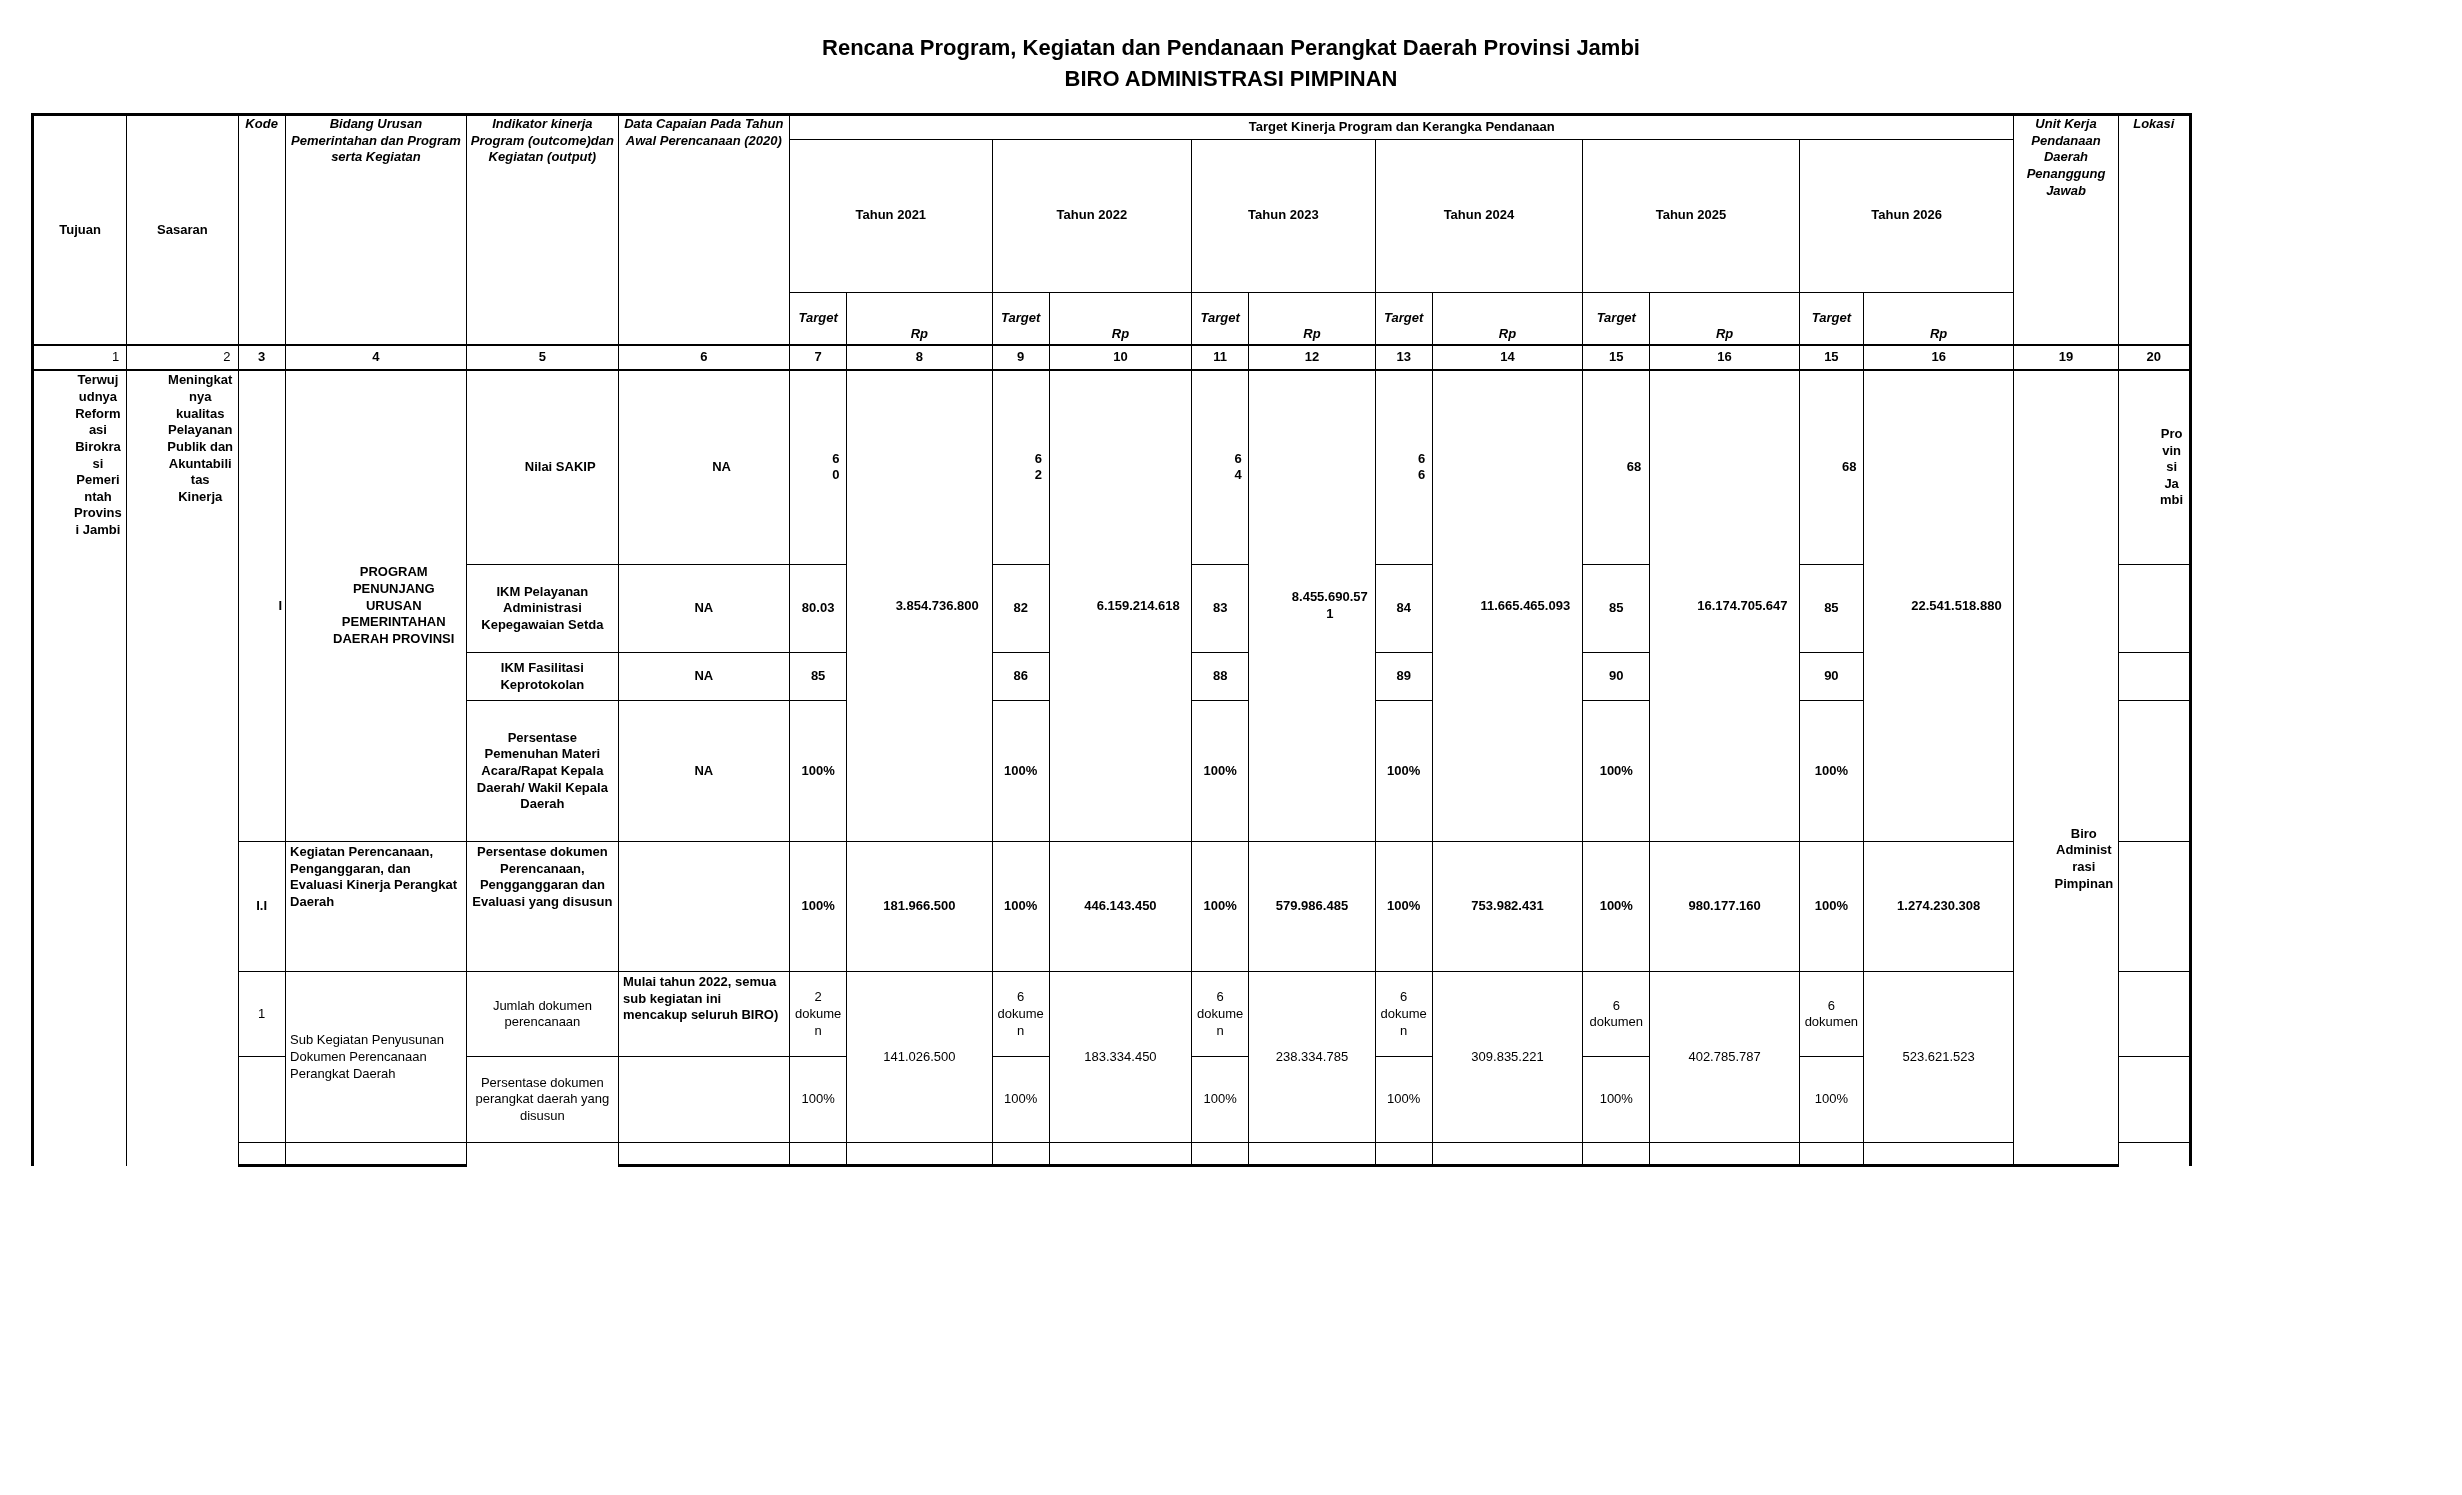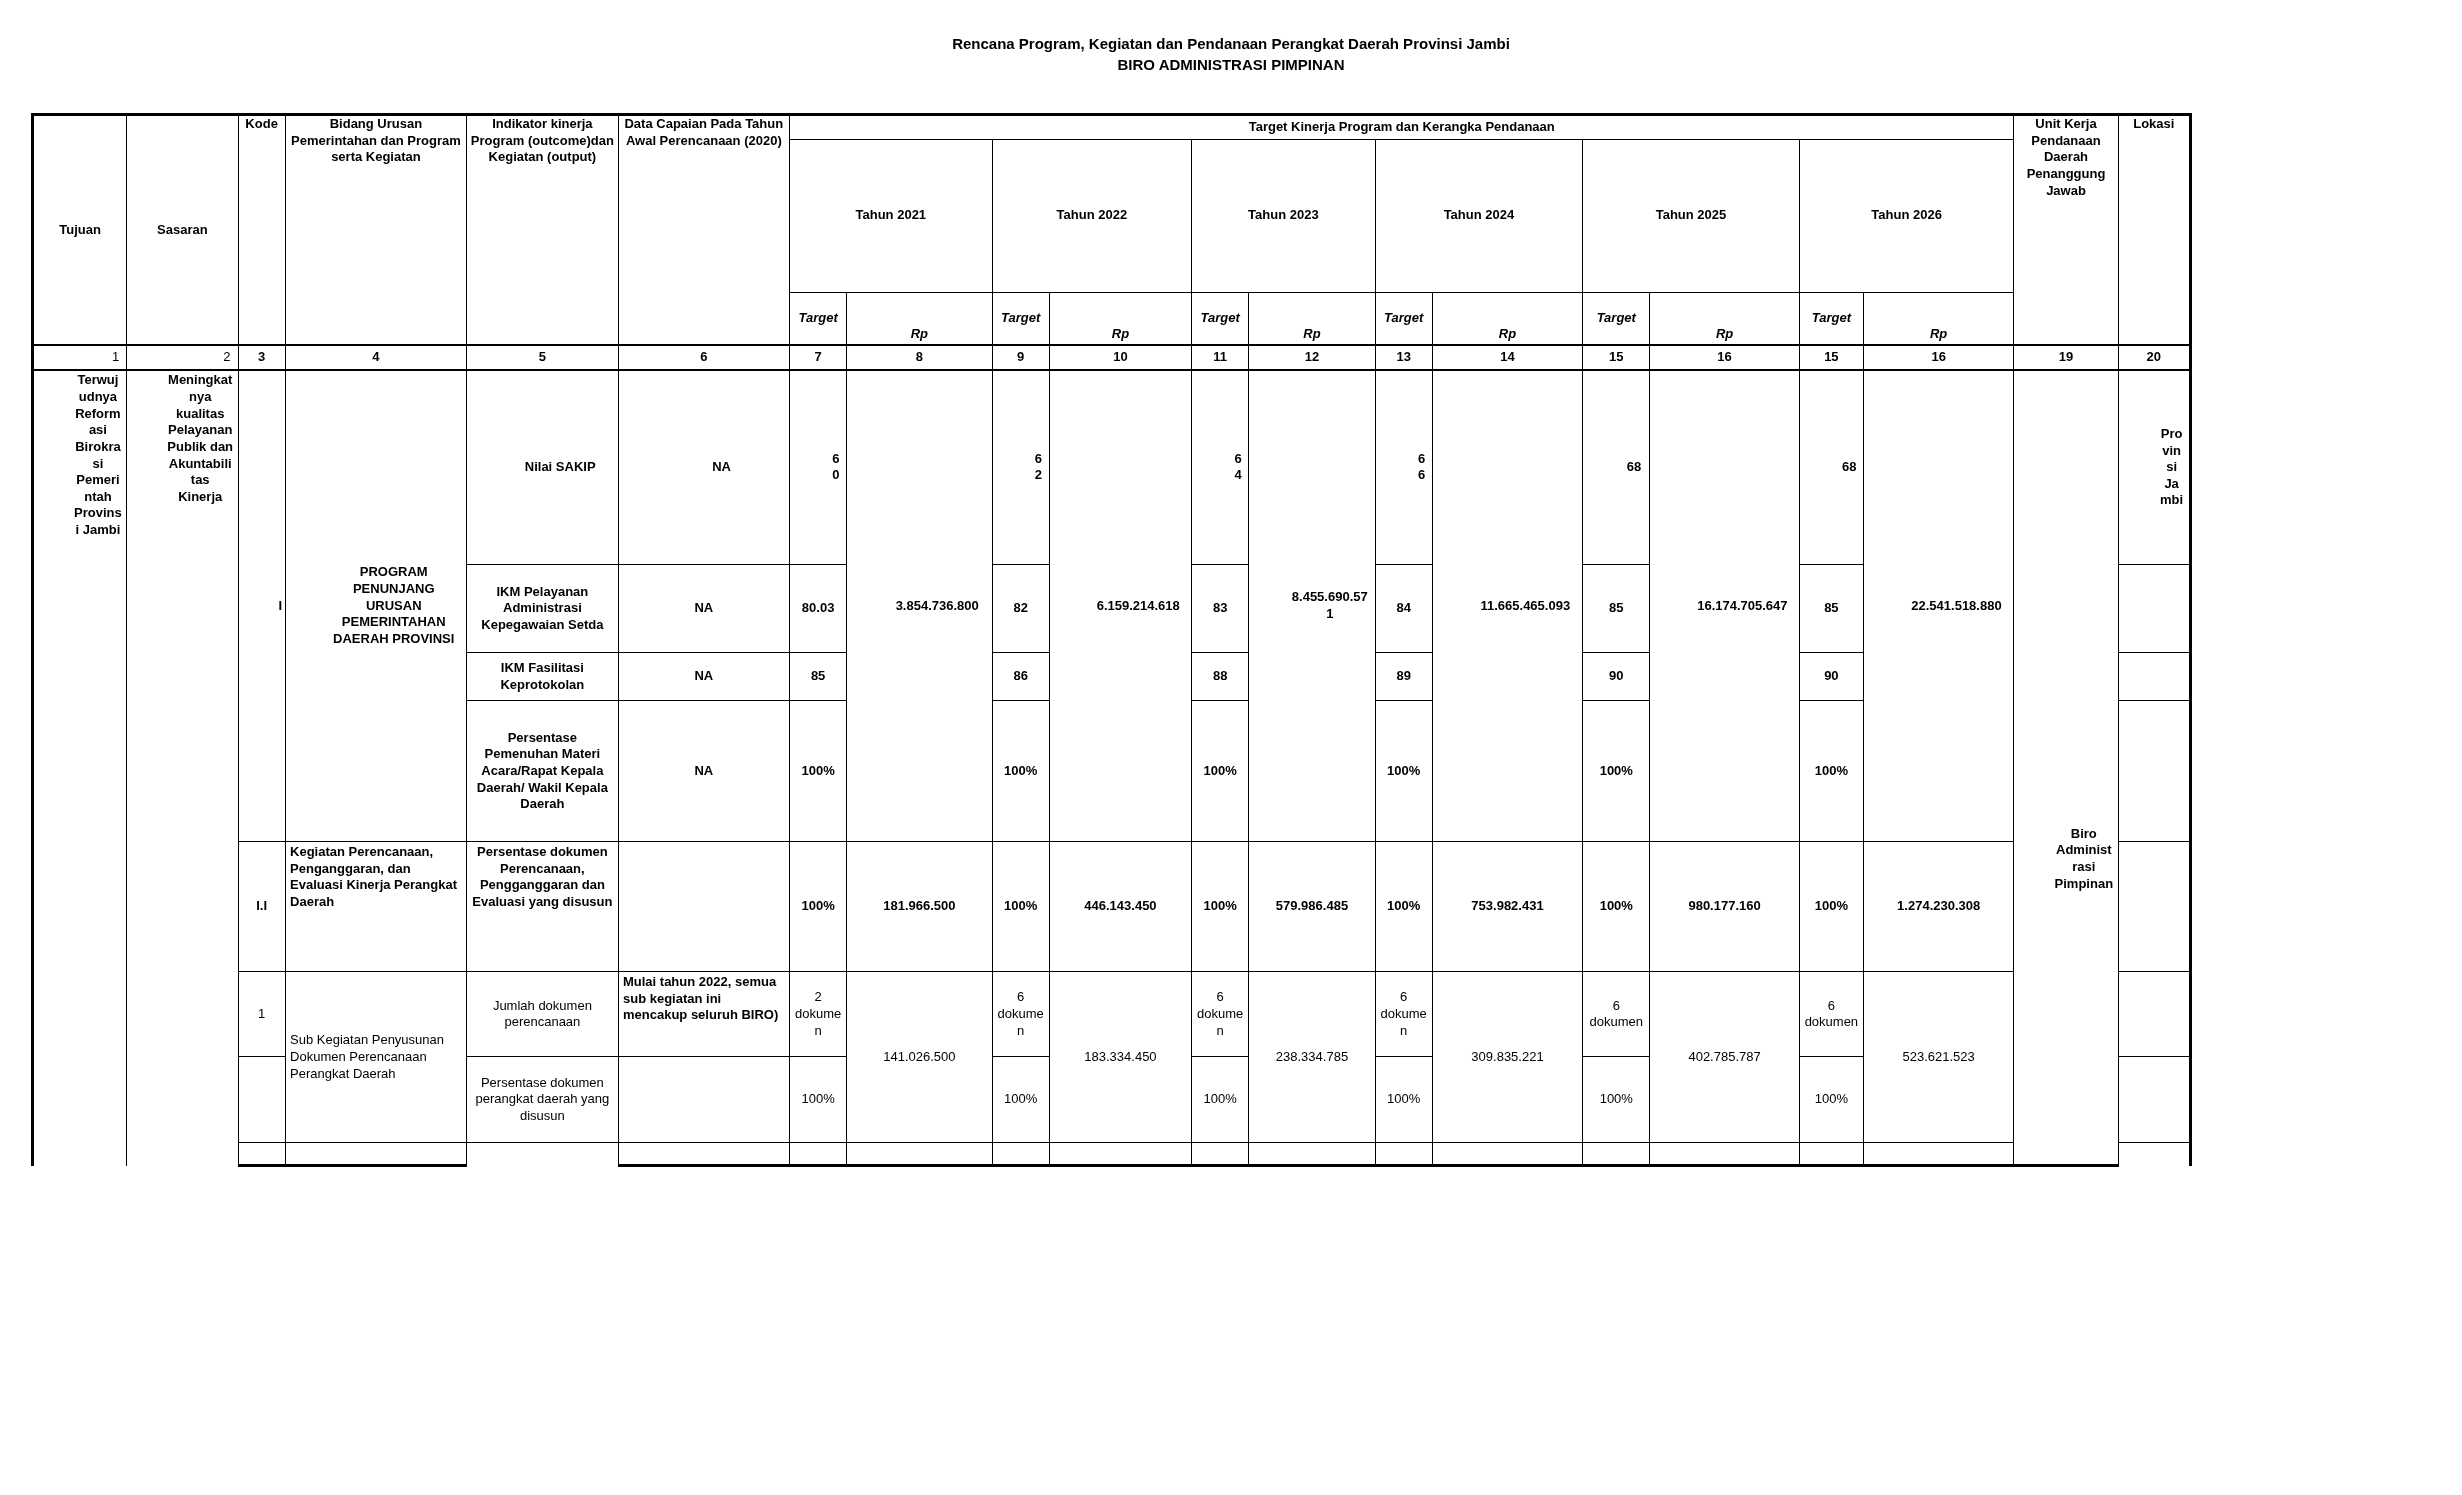--- a/index.html
+++ b/index.html
@@ -7,21 +7,21 @@
     margin: 0; padding: 0;
     width: 2462px; height: 1495px;
     background: #ffffff;
     font-family: "Liberation Sans", "DejaVu Sans", sans-serif;
     color: #000;
     overflow: hidden;
   }
   .page { position: relative; width: 2462px; height: 1495px; }
   .doc-title {
     position: absolute; top: 33px; left: 0; width: 2462px;
-    text-align: center; font-weight: bold; font-size: 15px; line-height: 1.4;
+    text-align: center; font-weight: bold; font-size: 22px; line-height: 1.4;
   }
   table.plan {
     position: absolute; left: 31px; top: 113px;
     border-collapse: collapse; table-layout: fixed;
     width: 2161px;
     border: 3.5px solid #000;
     border-bottom: none;
   }
   td {
     border: 1.8px solid #000;
@@ -54,21 +54,21 @@
   tr.r2 td { height: 88px; }
   tr.r3 td { height: 48px; }
   tr.r4 td { height: 141px; }
   tr.r5 td { height: 130px; }
   tr.r6 td { height: 85px; }
   tr.r7 td { height: 86px; }
   tr.r8 td { height: 23px; border-bottom: 3.5px solid #000; }
   td.nbb { border-bottom: none !important; }
   td.bb4 { border-bottom: 3.5px solid #000; }
   td.unit-kerja-cell { vertical-align: middle; padding-top: 185px; font-weight: bold; }
-  td.tall-head { vertical-align: top; padding-top: 5.3px; }
+  td.tall-head { vertical-align: top; padding-top: 5.3px; font-style: italic; }
 </style>
 </head>
 <body>
 
 <div class="page">
 
   <div class="doc-title">
     <div>Rencana Program, Kegiatan dan Pendanaan Perangkat Daerah Provinsi Jambi</div>
     <div>BIRO ADMINISTRASI PIMPINAN</div>
   </div>

